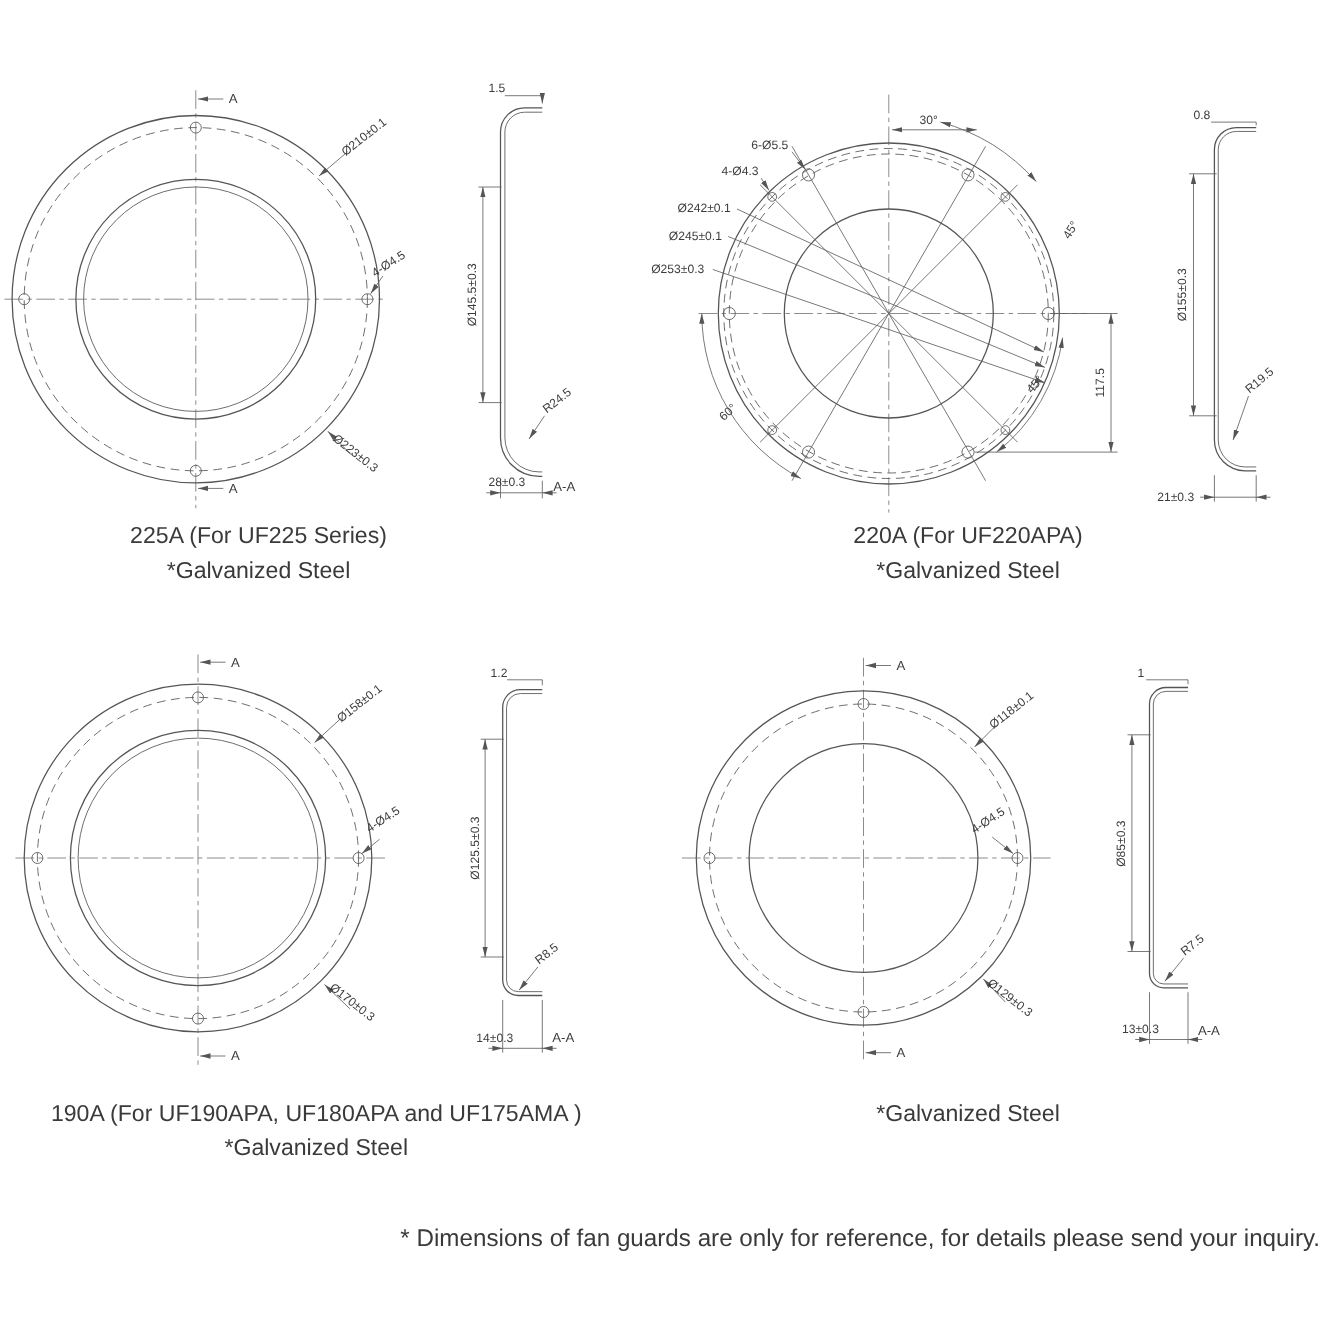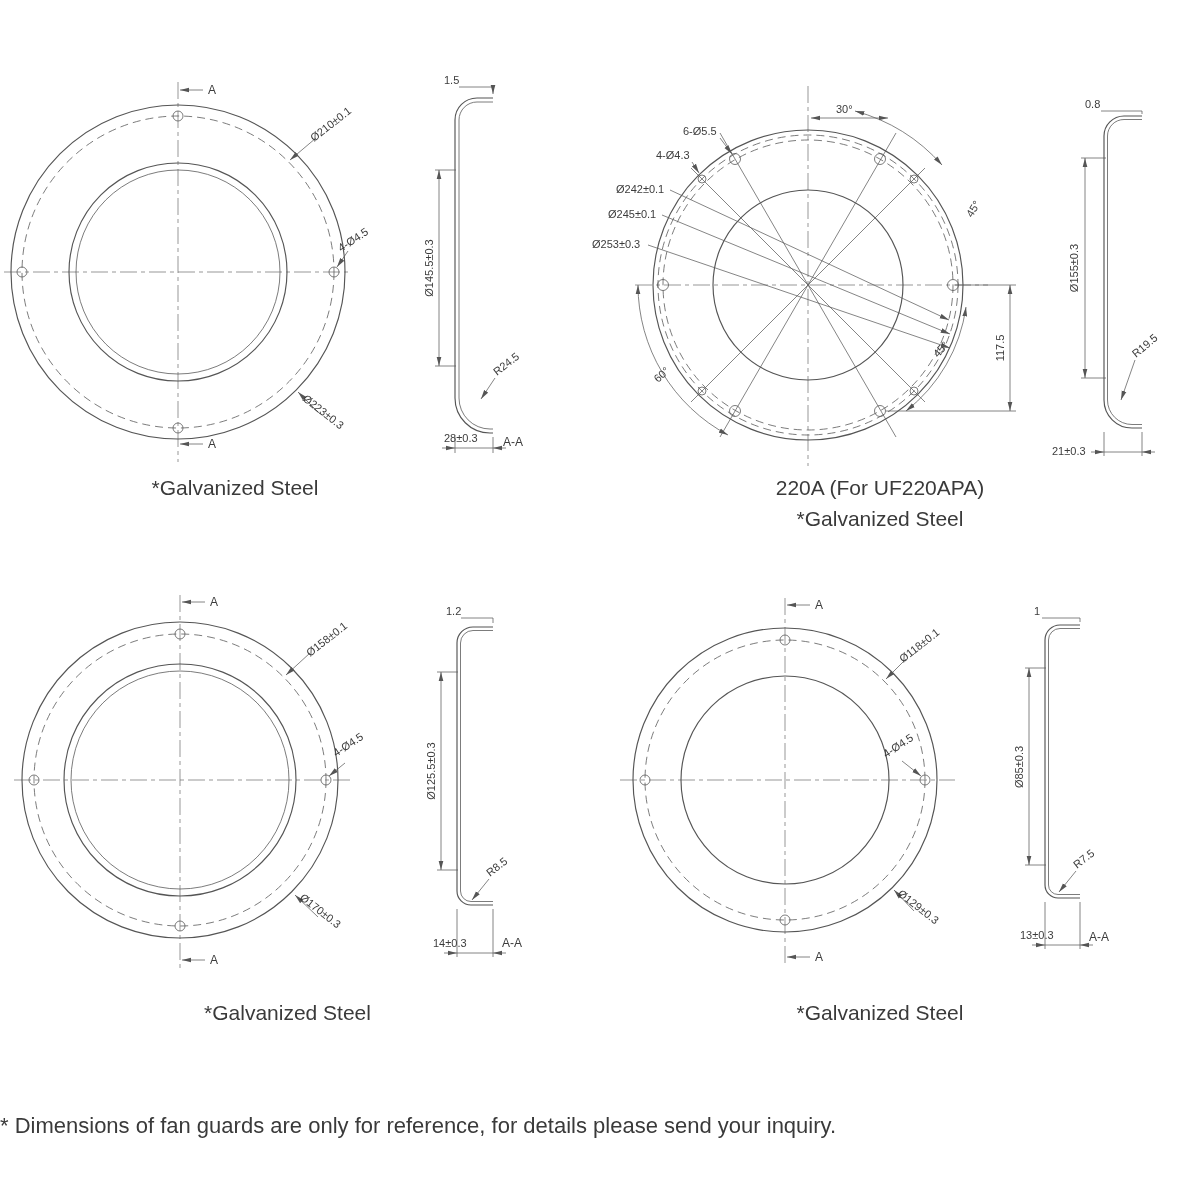--- a/index.html
+++ b/index.html
@@ -9,21 +9,21 @@
   }
   svg{position:absolute;overflow:visible;}
   svg text{font-family:"Liberation Sans",sans-serif;font-size:11px;fill:#3c3c3c;}
   svg text.sectA{font-size:12px;}
   .g1{stroke:#555;stroke-width:1.15;fill:none;}
   .g2{stroke:#5a5a5a;stroke-width:0.8;fill:none;}
   .dash{stroke:#5a5a5a;stroke-width:0.8;fill:none;stroke-dasharray:8 5;}
   .cl{stroke:#6a6a6a;stroke-width:0.7;fill:none;stroke-dasharray:17 4 4 4;}
   .dim{stroke:#5c5c5c;stroke-width:0.75;fill:none;}
   .caption{position:absolute;text-align:center;color:#3a3a3a;font-size:21px;line-height:31px;}
-  .footnote{position:absolute;top:1113px;left:0;width:1200px;text-align:left;color:#3a3a3a;font-size:22px;}
+  .footnote{position:absolute;top:1113px;left:0;width:1200px;text-align:right;color:#3a3a3a;font-size:22px;}
 </style>
 </head>
 <body>
 
 <svg style="left:0px;top:58px" width="570" height="414" viewBox="0 0 570 414">
   <defs>
     <marker id="ae1" markerWidth="14" markerHeight="8" refX="12.5" refY="4" orient="auto">
         <path d="M0,0.8 L12.5,4 L0,7.2 Z" fill="#555"></path>
       </marker>
     <marker id="as1" markerWidth="14" markerHeight="8" refX="12.5" refY="4" orient="auto-start-reverse">
@@ -274,26 +274,28 @@
     <line class="dim" x1="500" y1="327" x2="500" y2="374"></line>
     <line class="dim" x1="465" y1="370" x2="500" y2="370"></line>
     <line class="dim" x1="452" y1="370" x2="465" y2="370" marker-end="url(#ae4)"></line>
     <line class="dim" x1="513" y1="370" x2="500" y2="370" marker-end="url(#ae4)"></line>
     <text x="440" y="364">13±0.3</text>
     <text class="sectA" x="509" y="366">A-A</text>
   </g>
 </svg>
 
 <div class="caption" style="left:15px;top:472px;width:440px;">
+  <div>225A (For UF225 Series)</div>
   <div>*Galvanized Steel</div>
 </div>
 <div class="caption" style="left:655px;top:472px;width:450px;">
   <div>220A (For UF220APA)</div>
   <div>*Galvanized Steel</div>
 </div>
 <div class="caption" style="left:0px;top:997px;width:575px;">
+  <div>190A (For UF190APA, UF180APA and UF175AMA )</div>
   <div>*Galvanized Steel</div>
 </div>
 <div class="caption" style="left:655px;top:997px;width:450px;">
   <div>*Galvanized Steel</div>
 </div>
 
 <div class="footnote">* Dimensions of fan guards are only for reference, for details please send your inquiry.</div>
 
 </body></html>

